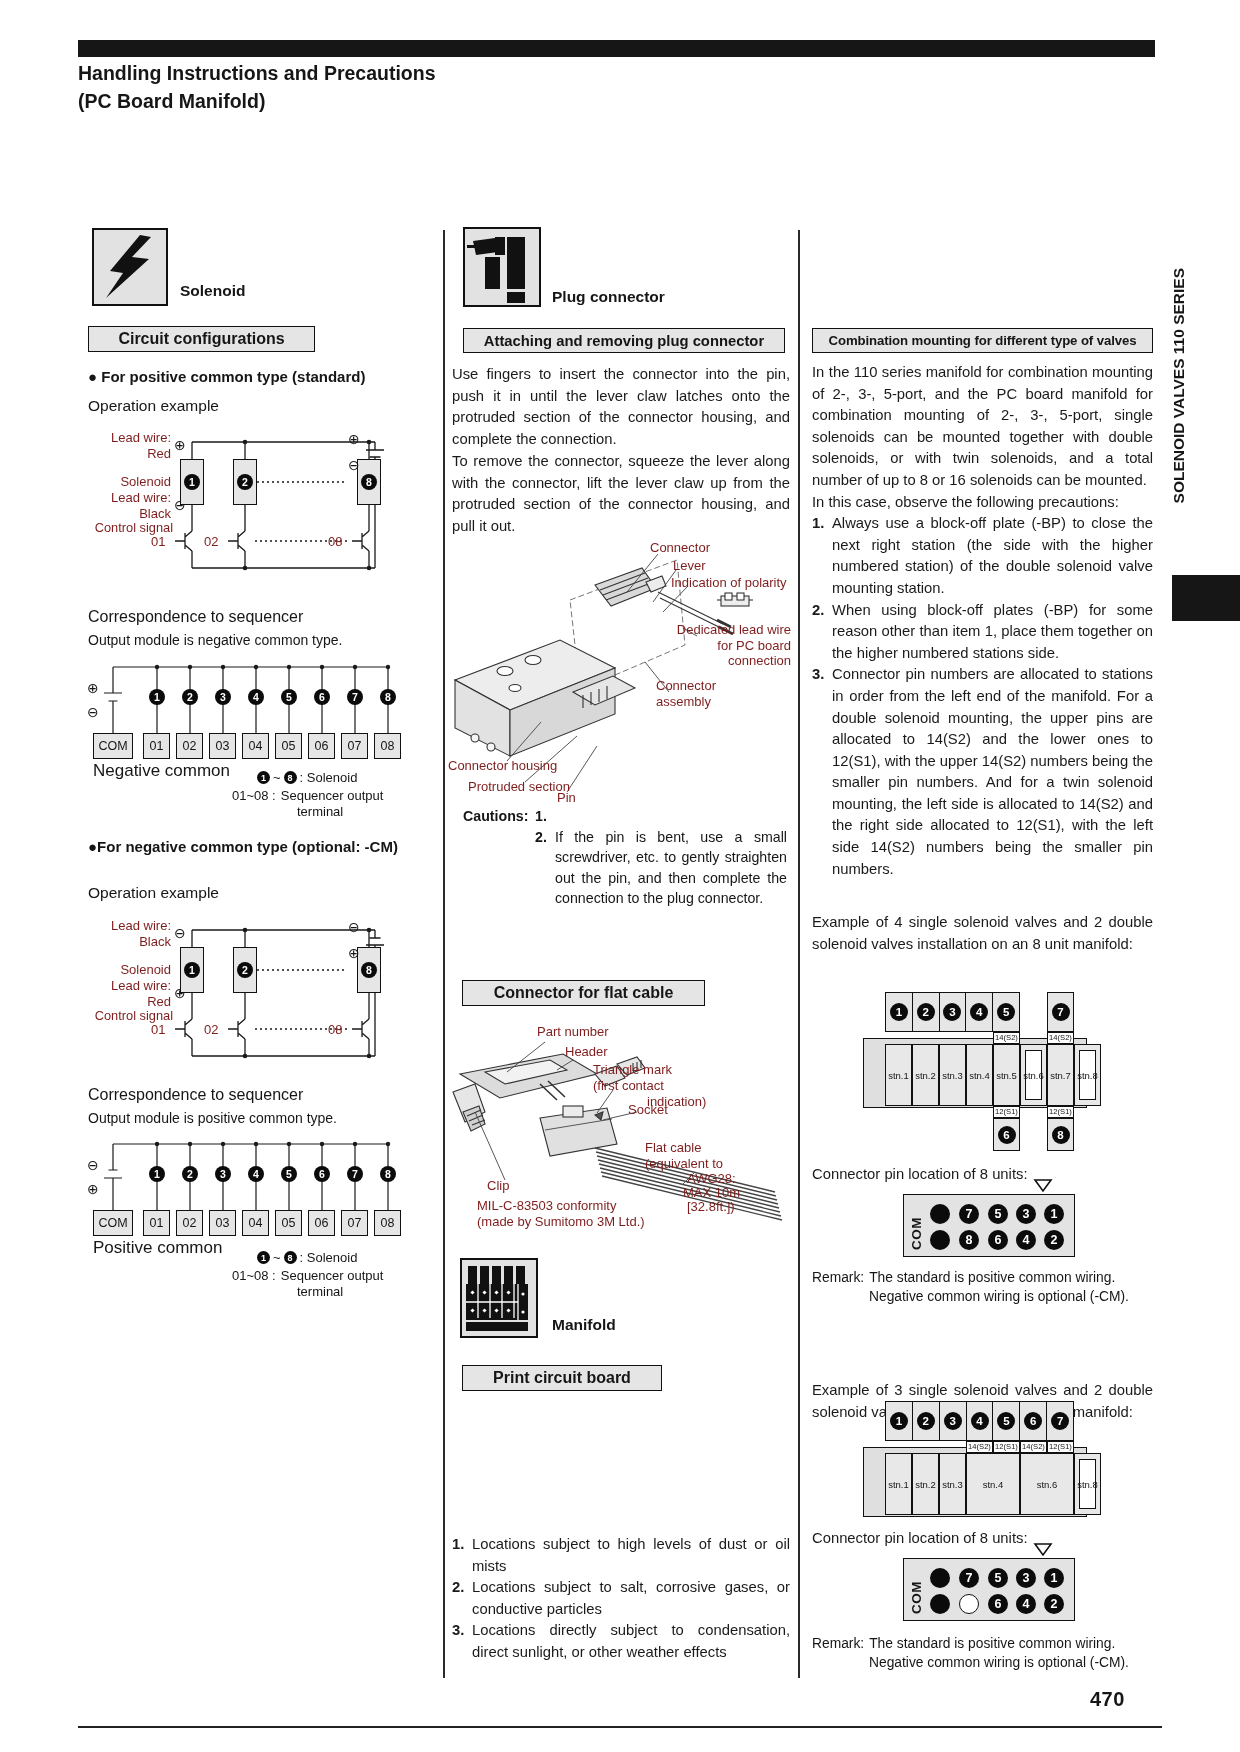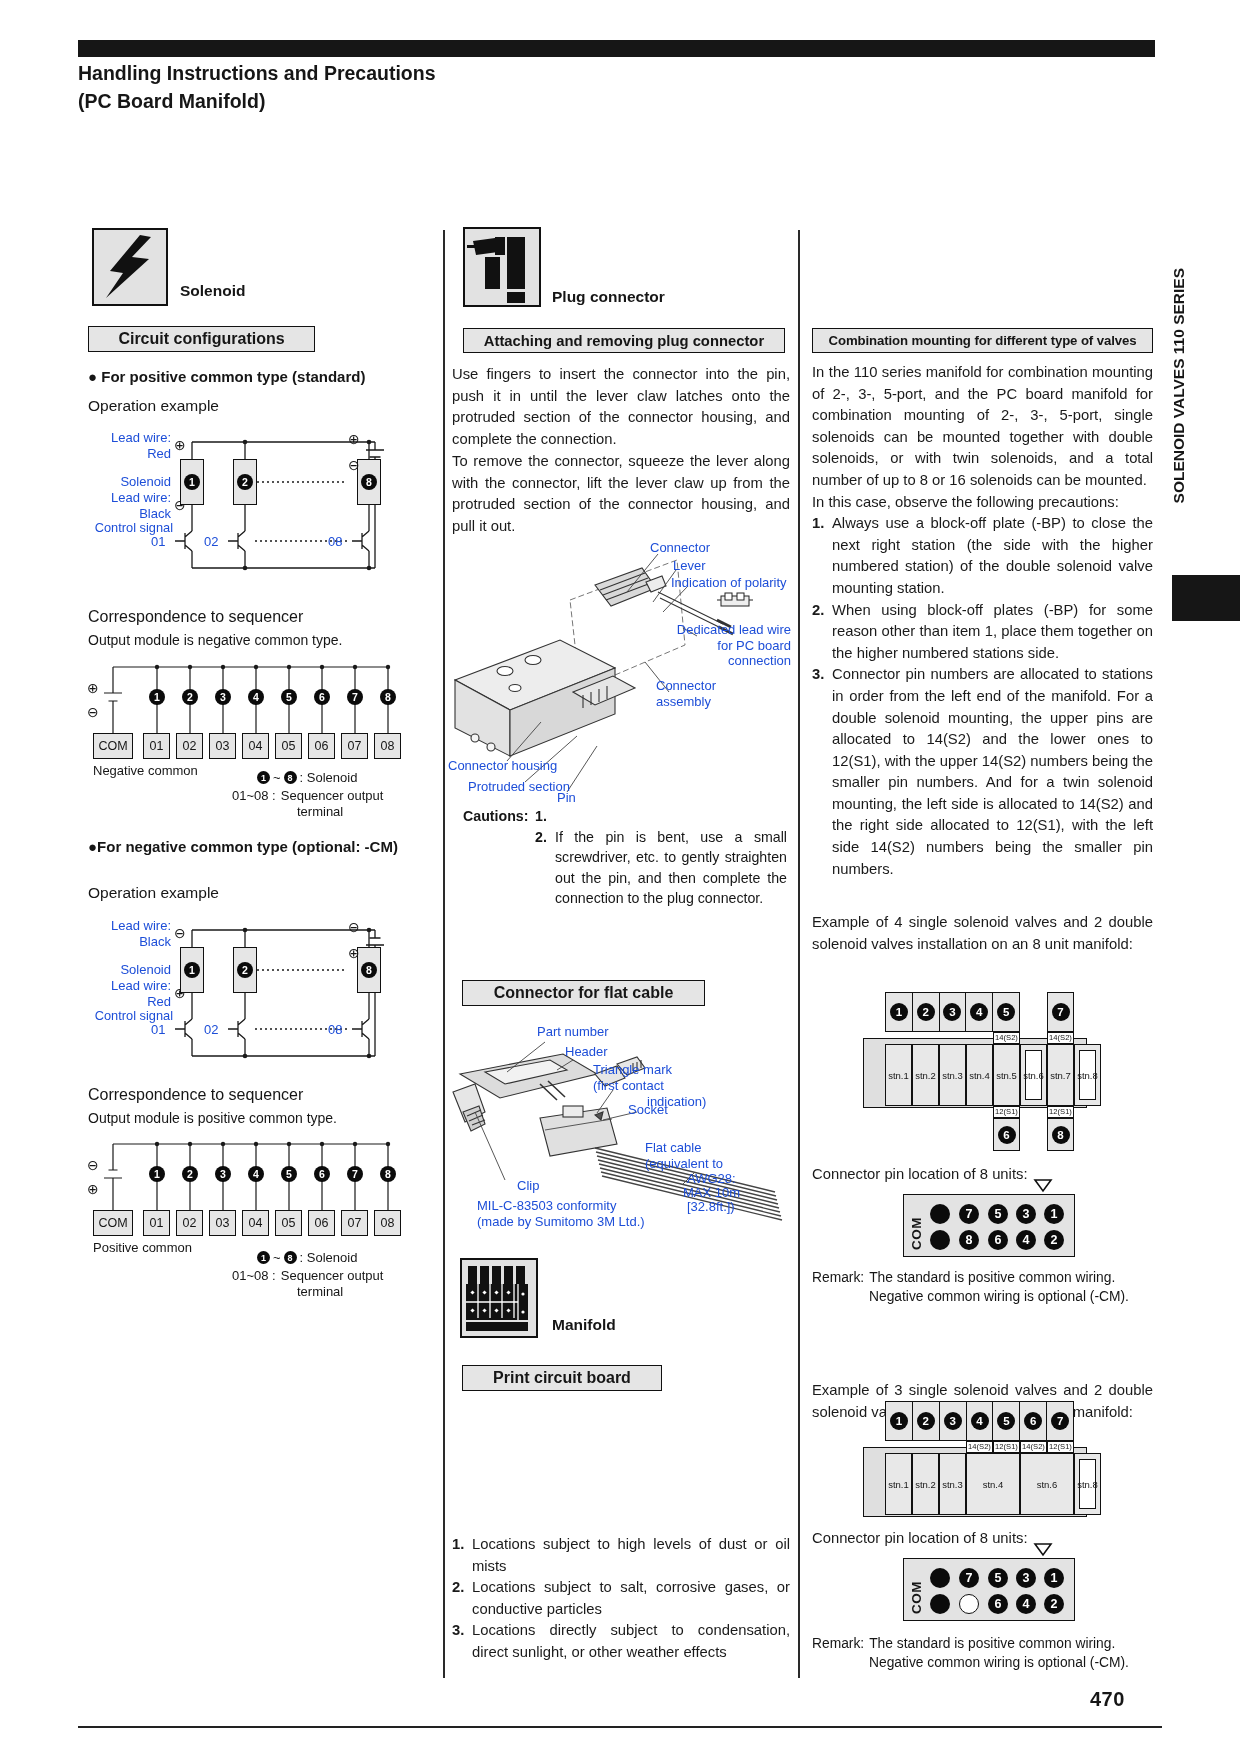--- a/index.html
+++ b/index.html
@@ -16,35 +16,35 @@
 .iconbox{background:#e2e2e2;border:2.2px solid #111}
 .body15{font-size:14.8px;line-height:21.6px;color:#1a1a1a}
 .nc{display:inline-flex;align-items:center;justify-content:center;background:#0b0b0b;color:#fff;border-radius:50%;font-weight:bold;flex:0 0 auto}
 .nc16{width:16px;height:16px;font-size:10.5px}
 .nc18{width:18px;height:18px;font-size:11.5px}
 .nc20{width:20px;height:20px;font-size:12.5px}
 .nc13{width:13px;height:13px;font-size:9px}
 .anc{position:absolute}
 .pcom{position:absolute;width:20px;height:20px;border-radius:50%;background:#0b0b0b}
 .pempty{position:absolute;width:20px;height:20px;border:1.6px solid #111;border-radius:50%;background:#fff}
-.dlabel{font-size:13px;line-height:15.5px;color:#1d4ed8}
+.dlabel{font-size:13px;line-height:15.5px;color:#7f1d1d}
 .sym{font-size:14px;line-height:14px}
 .vline{position:absolute;width:1.5px;background:#2a2a2a}
 .numrow{display:flex}
 .num{flex:0 0 20px;font-weight:bold}
 .itxt{flex:1;text-align:justify}
 .cells{display:flex;height:100%}
 .cell{flex:1;border-right:1.2px solid #111;display:flex;align-items:center;justify-content:center}
 .cell:last-child{border-right:none}
 .scell{position:absolute;background:#e8e8e8;border:1.2px solid #111;display:flex;align-items:center;justify-content:center;font-size:9.5px}
 .t75{font-size:7.6px;line-height:8px}
 .pinbox{position:absolute;background:#e3e3e3;border:1.9px solid #111}
 .com-vert{writing-mode:vertical-rl;transform:rotate(180deg);font-size:13.5px;font-weight:600;letter-spacing:.5px}
 .seqbox{position:absolute;background:#e6e6e6;border:1.2px solid #111;display:flex;align-items:center;justify-content:center;font-size:12.5px}
-.f13{font-size:13px;line-height:16px}
+.f13{font-size:17px;line-height:16px}
 .f14{font-size:13.8px;line-height:19px}
 .caut{font-size:14.2px;line-height:20.6px}
 svg{display:block}
 </style>
 </head>
 <body>
 
 <div id="page">
 
   <div class="a" style="left:78px;top:40px;width:1077px;height:17px;background:#161616"></div>
@@ -419,21 +419,21 @@
     <span class="a dlabel" style="left:120px;top:32px">Header</span>
     <span class="a dlabel" style="left:148px;top:50px">Triangle mark</span>
     <span class="a dlabel" style="left:148px;top:66px">(first contact</span>
     <span class="a dlabel" style="left:202px;top:82px">indication)</span>
     <span class="a dlabel" style="left:183px;top:90px">Socket</span>
     <span class="a dlabel" style="left:200px;top:128px">Flat cable</span>
     <span class="a dlabel" style="left:200px;top:144px">(equivalent to</span>
     <span class="a dlabel" style="left:242px;top:159px">AWG28:</span>
     <span class="a dlabel" style="left:238px;top:173px">MAX 10m</span>
     <span class="a dlabel" style="left:242px;top:187px">[32.8ft.])</span>
-    <span class="a dlabel" style="left:72px;top:166px">Clip</span>
+    <span class="a dlabel" style="left:42px;top:166px">Clip</span>
     <span class="a dlabel" style="left:32px;top:186px">MIL-C-83503 conformity</span>
     <span class="a dlabel" style="left:32px;top:202px">(made by Sumitomo 3M Ltd.)</span>
   </div>
 
   <div class="a iconbox" style="left:460px;top:1258px;width:78px;height:80px">
     <svg width="74" height="76" viewBox="0 0 74 76">
       <g fill="#111">
         <rect x="6" y="6" width="9" height="18"></rect>
           <rect x="18" y="6" width="9" height="18"></rect>
           <rect x="30" y="6" width="9" height="18"></rect>

